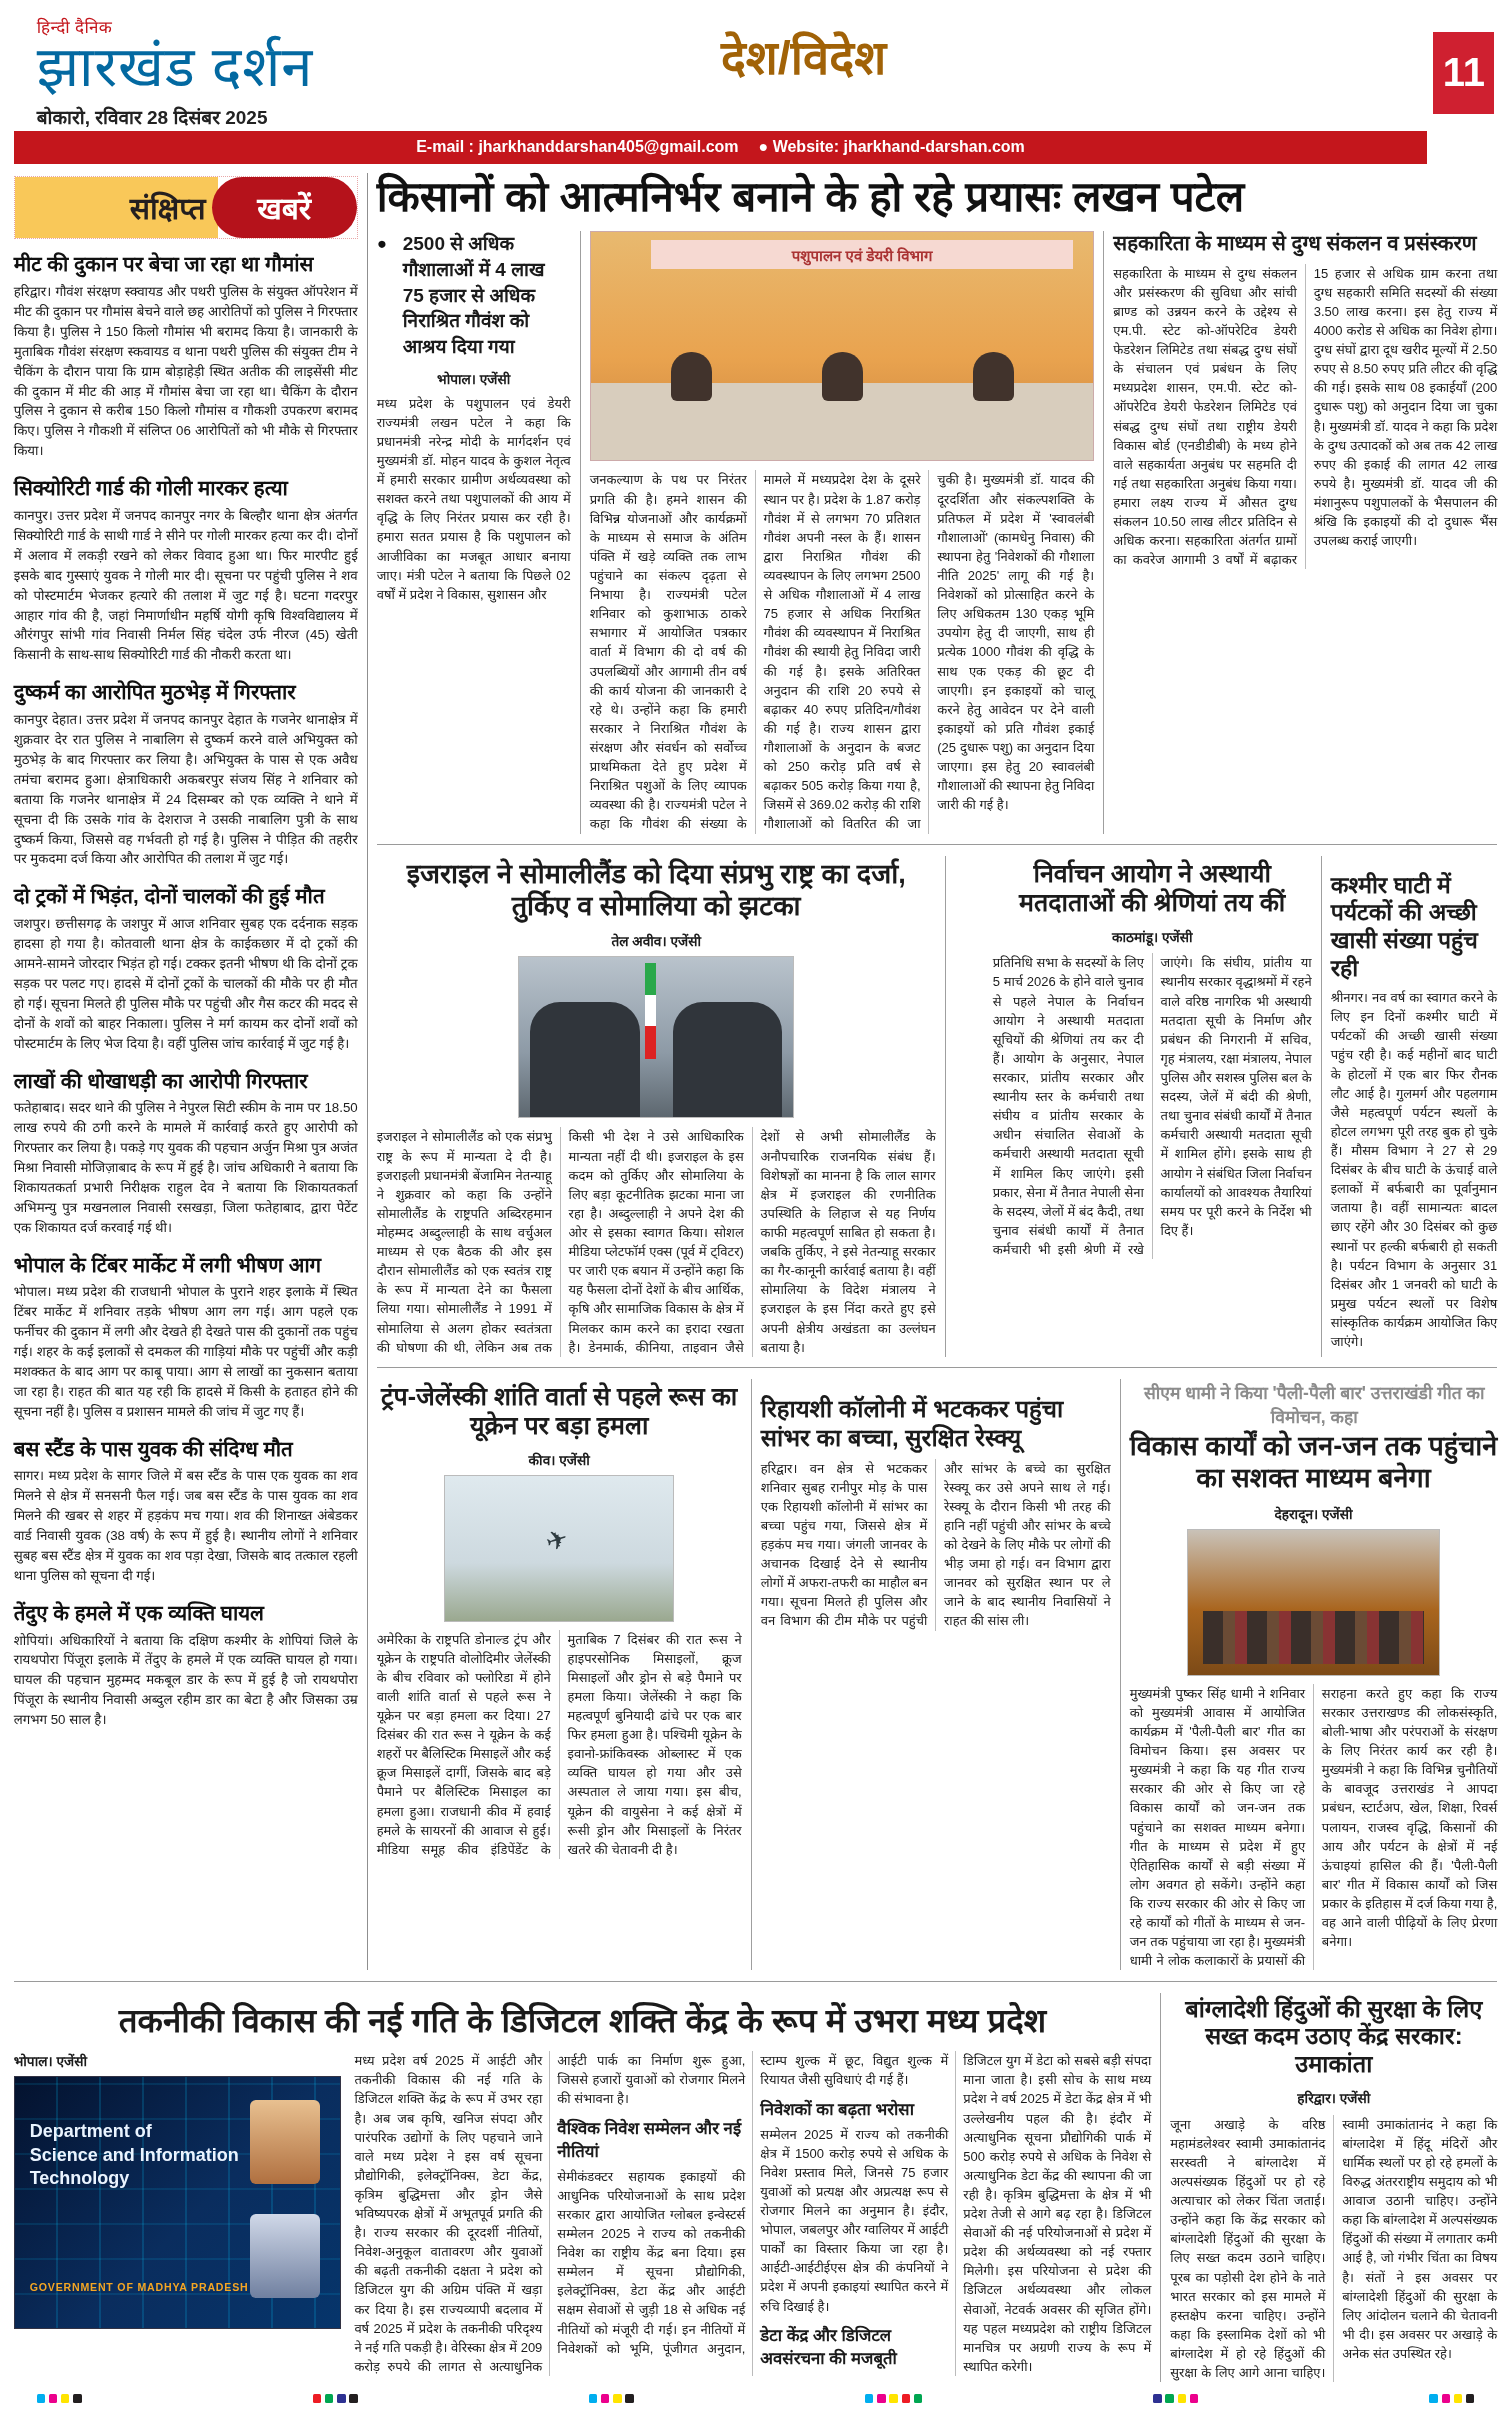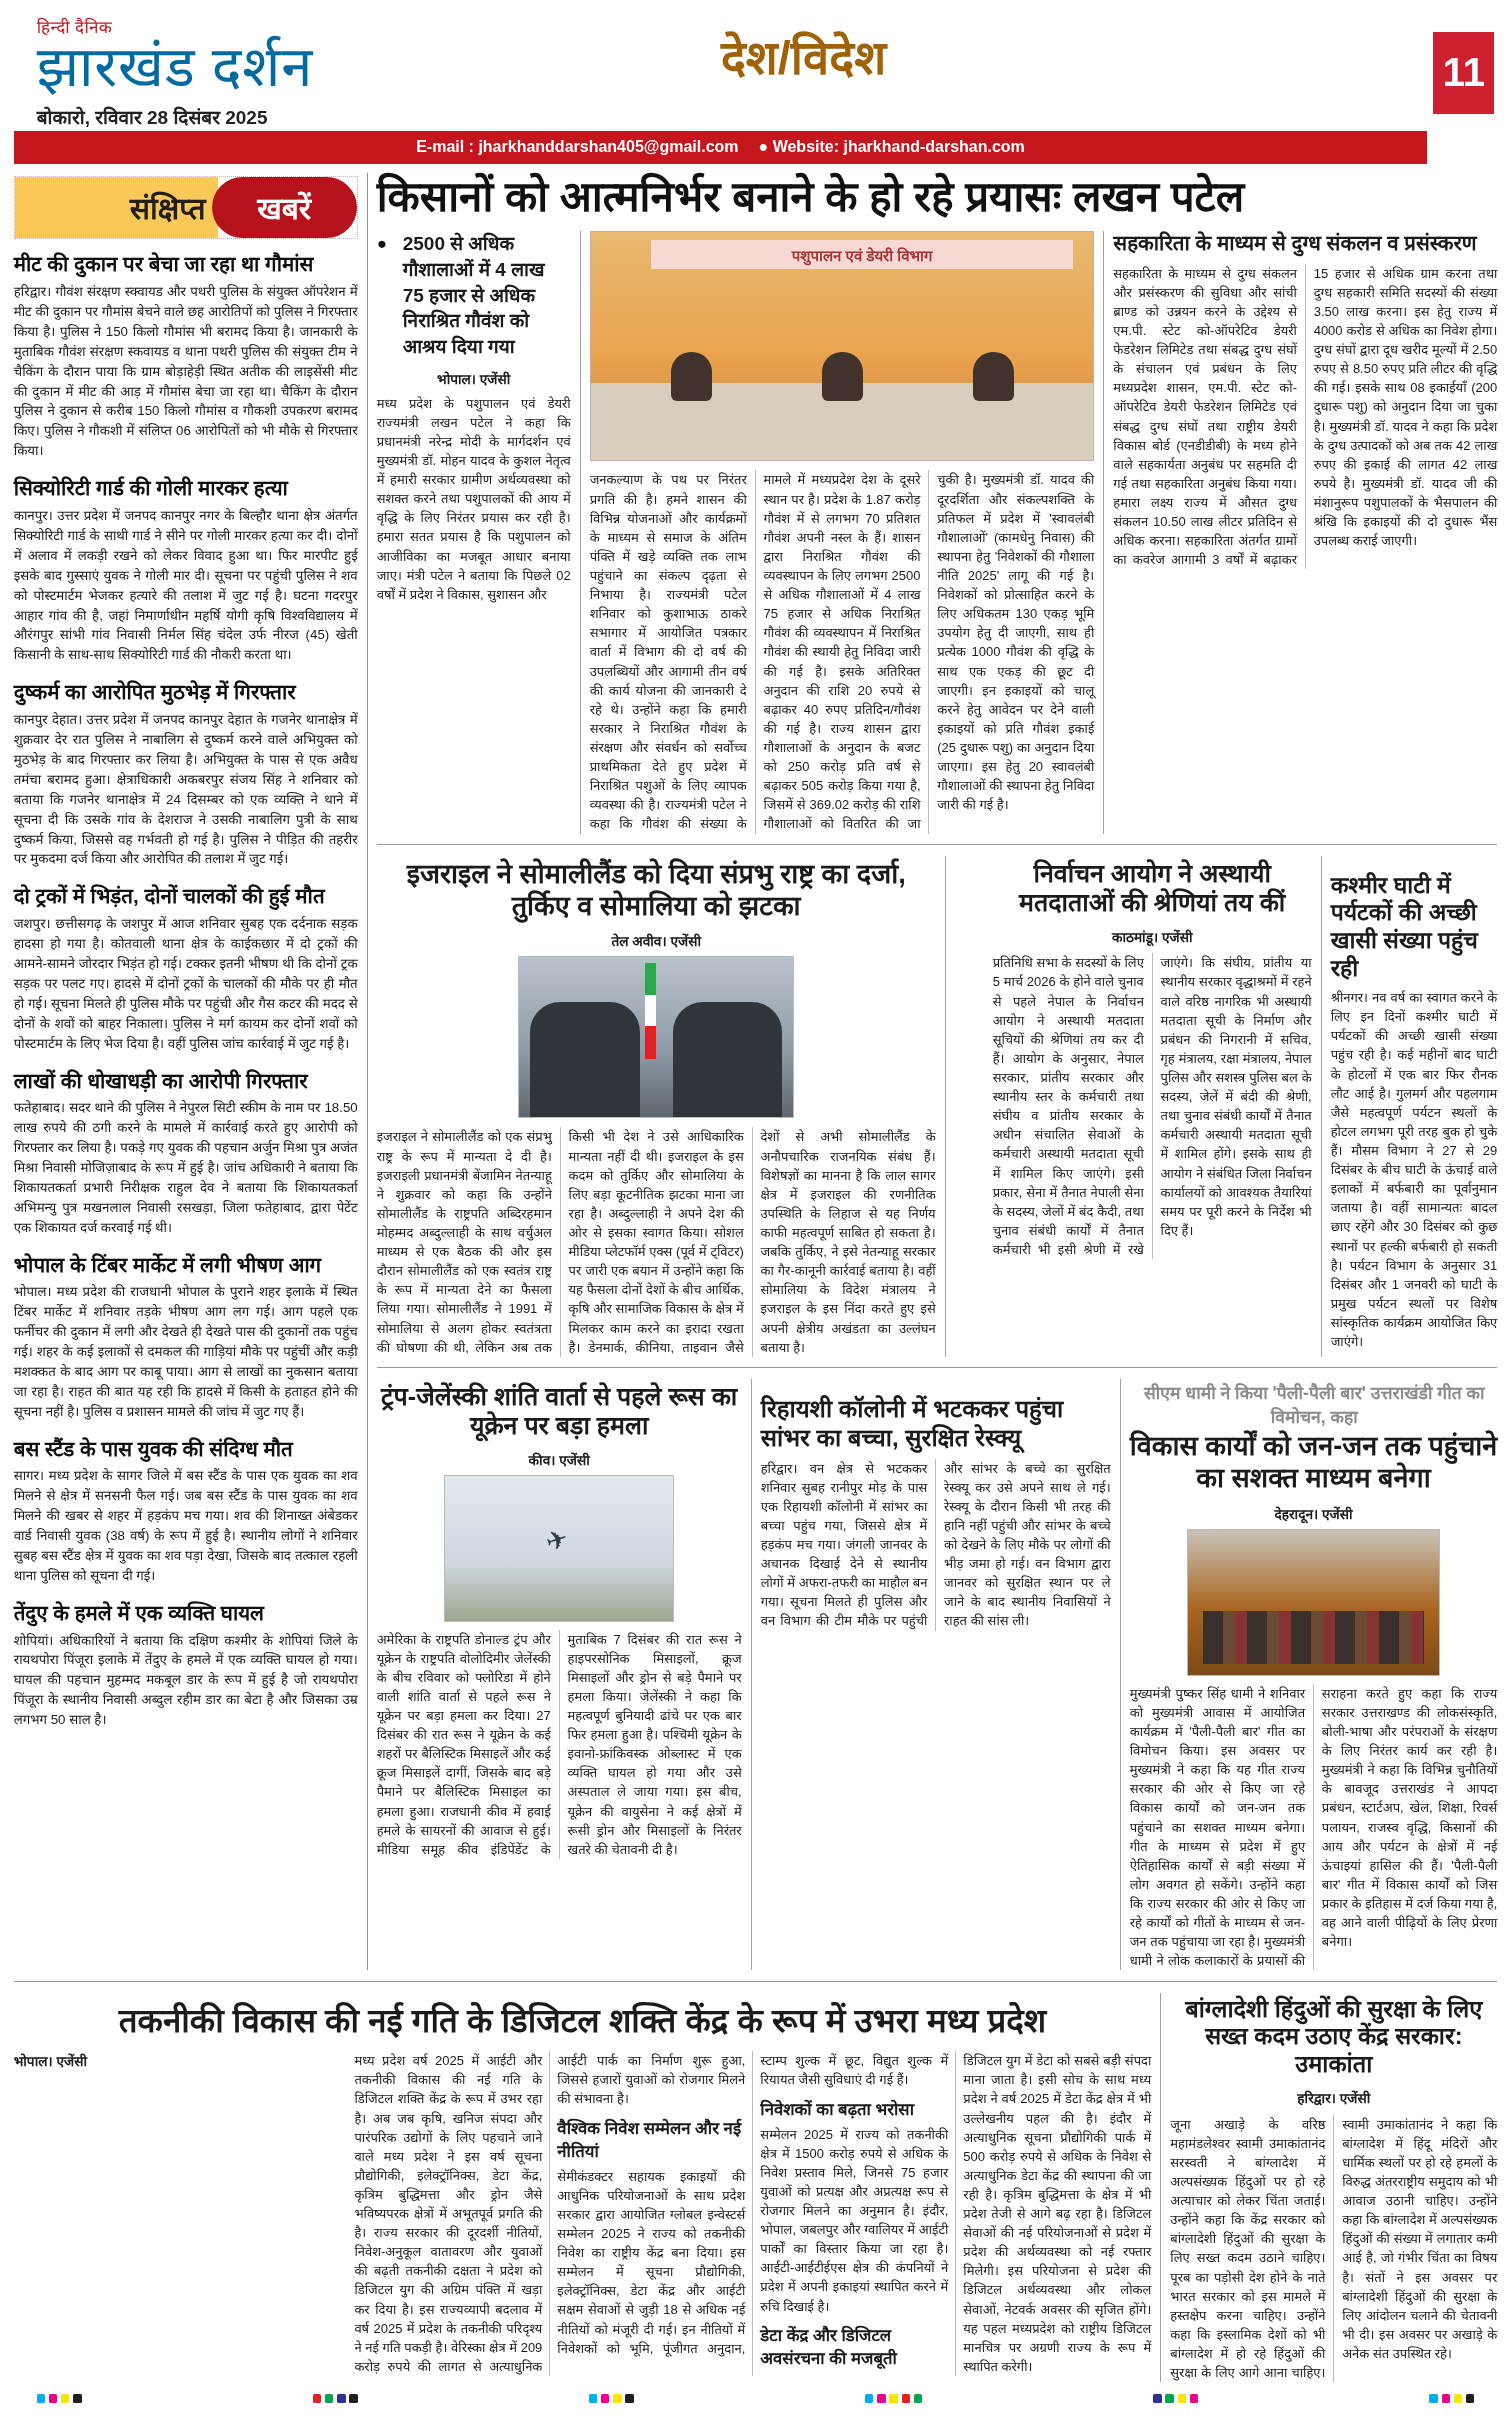--- a/index.html
+++ b/index.html
@@ -240,20 +240,31 @@
 </div>
 
 <hr class="story-rule">
 
 <div style="display:flex;">
   <div class="block" style="flex:1;">
     <div class="bottom-headline">तकनीकी विकास की नई गति के डिजिटल शक्ति केंद्र के रूप में उभरा मध्य प्रदेश</div>
     <div class="mp-grid">
       <div style="flex:0 0 327px;">
         <div class="dateline-c" style="text-align:left;margin-top:0;">भोपाल। एजेंसी</div>
+        <div class="photo-tech" style="height:251px;">
+          <div class="circuit"></div>
+          <div class="t1">
+            <span>Department of</span><br>
+            <span>Science and Information</span><br>
+            <span>Technology</span>
+          </div>
+          <div class="t2">GOVERNMENT OF MADHYA PRADESH</div>
+          <div class="portrait p1"></div>
+          <div class="portrait p2"></div>
+        </div>
       </div>
       <div class="mp-body">
         <div class="cols-4">
           <p class="body-txt" style="margin:0 0 6px 0;">मध्य प्रदेश वर्ष 2025 में आईटी और तकनीकी विकास की नई गति के डिजिटल शक्ति केंद्र के रूप में उभर रहा है। अब जब कृषि, खनिज संपदा और पारंपरिक उद्योगों के लिए पहचाने जाने वाले मध्य प्रदेश ने इस वर्ष सूचना प्रौद्योगिकी, इलेक्ट्रॉनिक्स, डेटा केंद्र, कृत्रिम बुद्धिमत्ता और ड्रोन जैसे भविष्यपरक क्षेत्रों में अभूतपूर्व प्रगति की है। राज्य सरकार की दूरदर्शी नीतियों, निवेश-अनुकूल वातावरण और युवाओं की बढ़ती तकनीकी दक्षता ने प्रदेश को डिजिटल युग की अग्रिम पंक्ति में खड़ा कर दिया है। इस राज्यव्यापी बदलाव में वर्ष 2025 में प्रदेश के तकनीकी परिदृश्य ने नई गति पकड़ी है। वेरिस्का क्षेत्र में 209 करोड़ रुपये की लागत से अत्याधुनिक आईटी पार्क का निर्माण शुरू हुआ, जिससे हजारों युवाओं को रोजगार मिलने की संभावना है।</p>
           <h4>वैश्विक निवेश सम्मेलन और नई नीतियां</h4>
           <p class="body-txt" style="margin:0 0 6px 0;">सेमीकंडक्टर सहायक इकाइयों की आधुनिक परियोजनाओं के साथ प्रदेश सरकार द्वारा आयोजित ग्लोबल इन्वेस्टर्स सम्मेलन 2025 ने राज्य को तकनीकी निवेश का राष्ट्रीय केंद्र बना दिया। इस सम्मेलन में सूचना प्रौद्योगिकी, इलेक्ट्रॉनिक्स, डेटा केंद्र और आईटी सक्षम सेवाओं से जुड़ी 18 से अधिक नई नीतियों को मंजूरी दी गई। इन नीतियों में निवेशकों को भूमि, पूंजीगत अनुदान, स्टाम्प शुल्क में छूट, विद्युत शुल्क में रियायत जैसी सुविधाएं दी गई हैं।</p>
           <h4>निवेशकों का बढ़ता भरोसा</h4>
           <p class="body-txt" style="margin:0 0 6px 0;">सम्मेलन 2025 में राज्य को तकनीकी क्षेत्र में 1500 करोड़ रुपये से अधिक के निवेश प्रस्ताव मिले, जिनसे 75 हजार युवाओं को प्रत्यक्ष और अप्रत्यक्ष रूप से रोजगार मिलने का अनुमान है। इंदौर, भोपाल, जबलपुर और ग्वालियर में आईटी पार्कों का विस्तार किया जा रहा है। आईटी-आईटीईएस क्षेत्र की कंपनियों ने प्रदेश में अपनी इकाइयां स्थापित करने में रुचि दिखाई है।</p>
           <h4>डेटा केंद्र और डिजिटल अवसंरचना की मजबूती</h4>
           <p class="body-txt" style="margin:0;">डिजिटल युग में डेटा को सबसे बड़ी संपदा माना जाता है। इसी सोच के साथ मध्य प्रदेश ने वर्ष 2025 में डेटा केंद्र क्षेत्र में भी उल्लेखनीय पहल की है। इंदौर में अत्याधुनिक सूचना प्रौद्योगिकी पार्क में 500 करोड़ रुपये से अधिक के निवेश से अत्याधुनिक डेटा केंद्र की स्थापना की जा रही है। कृत्रिम बुद्धिमत्ता के क्षेत्र में भी प्रदेश तेजी से आगे बढ़ रहा है। डिजिटल सेवाओं की नई परियोजनाओं से प्रदेश में प्रदेश की अर्थव्यवस्था को नई रफ्तार मिलेगी। इस परियोजना से प्रदेश की डिजिटल अर्थव्यवस्था और लोकल सेवाओं, नेटवर्क अवसर की सृजित होंगे। यह पहल मध्यप्रदेश को राष्ट्रीय डिजिटल मानचित्र पर अग्रणी राज्य के रूप में स्थापित करेगी।</p>

